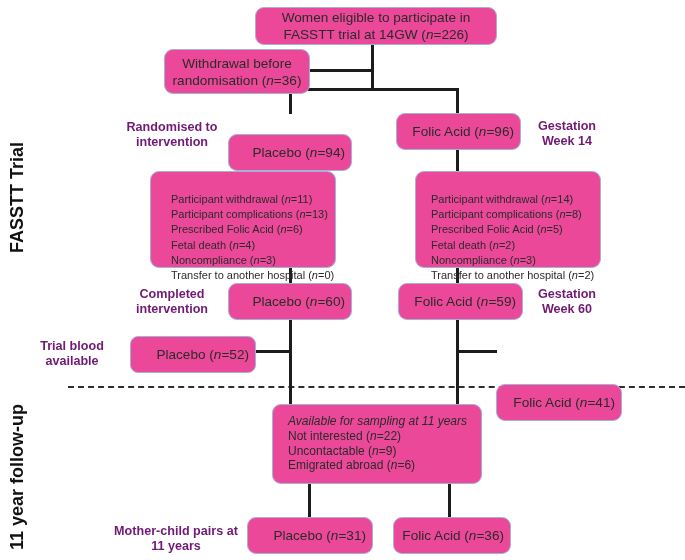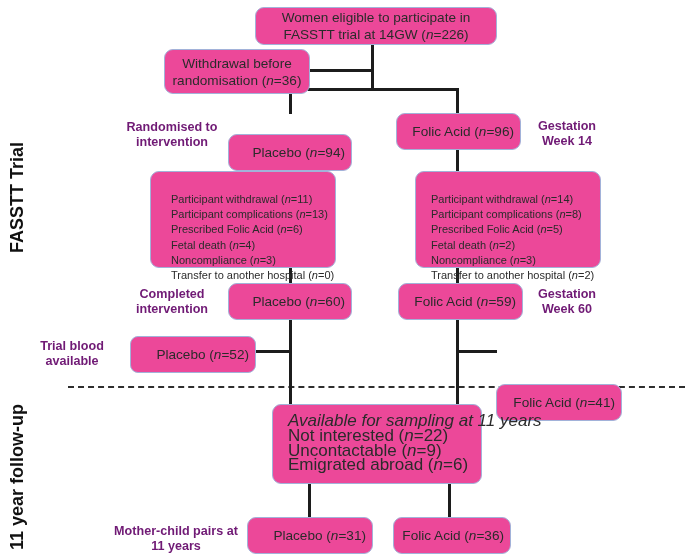--- a/index.html
+++ b/index.html
@@ -101,21 +101,21 @@
   </div>
 
   <div class="box" style="left:130px;top:336px;width:126px;height:37px;border-radius:8px;">
     <span>Placebo (<i>n</i>=52)</span>
   </div>
 
   <div class="box" style="left:496px;top:336px;width:126px;height:37px;margin-top:48px;">
     <span>Folic Acid (<i>n</i>=41)</span>
   </div>
 
-  <div class="box detail" style="left:272px;top:404px;width:210px;height:80px;padding:9px 6px 6px 15px;font-size:17px;line-height:14.8px;">
+  <div class="box detail" style="left:272px;top:404px;width:210px;height:80px;padding:9px 6px 6px 15px;font-size:12px;line-height:14.8px;">
     <div class="dline italic">Available for sampling at 11 years</div>
     <div class="dline">Not interested (<i>n</i>=22)</div>
     <div class="dline">Uncontactable (<i>n</i>=9)</div>
     <div class="dline">Emigrated abroad (<i>n</i>=6)</div>
   </div>
 
   <div class="box" style="left:247px;top:517px;width:126px;height:37px;">
     <span>Placebo (<i>n</i>=31)</span>
   </div>
 

